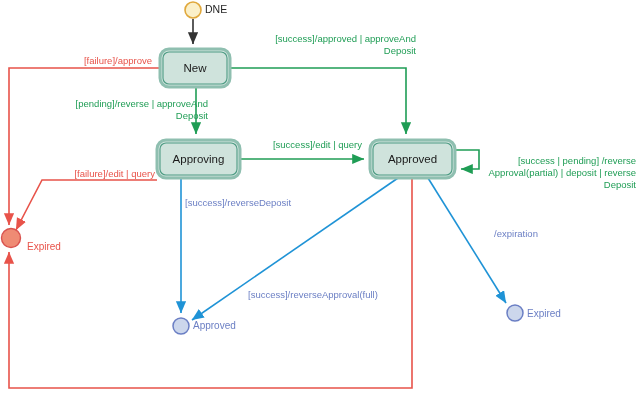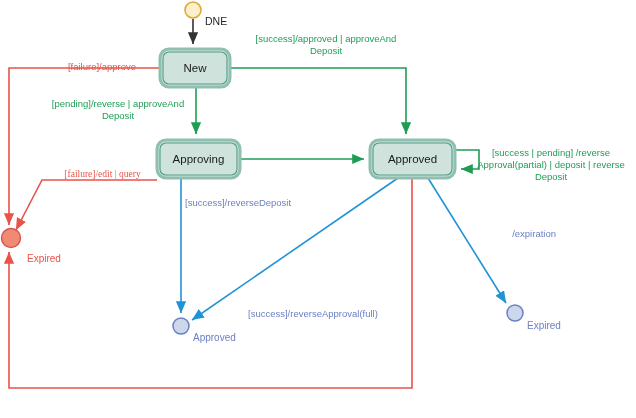--- a/index.html
+++ b/index.html
@@ -6,32 +6,31 @@
   body{
     font-family:"Liberation Sans", sans-serif;
     width:636px;height:418px;overflow:hidden;
   }
   #canvas{position:relative;width:636px;height:418px;background:#ffffff;}
   svg#diagram{position:absolute;left:0;top:0;width:636px;height:418px;}
   .lbl{
     position:absolute;
     font-size:9.5px;
     line-height:12px;
-    text-align:center;
+    text-align:right;
     white-space:pre-line;
     pointer-events:none;
   }
   .lbl.green{color:#1f9d55;}
   .lbl.red{color:#e8534a;}
   .lbl.blue{color:#6b7fc4;}
   .node-label{
     position:absolute;
     font-size:10px;
     color:#6b7fc4;
-    margin-top:12px;
   }
   .node-label.start{color:#262626;font-size:10.5px;}
   .node-label.failed{color:#e8534a;}
   .state-text{
     font-size:11.5px;
     fill:#1a1a1a;
     font-family:"Liberation Sans", sans-serif;
   }
 </style>
 </head>
@@ -111,29 +110,30 @@
   <div class="node-label" style="left:193px; top:320px;">Approved</div>
 
   <div class="node-label" style="left:527px; top:308px;">Expired</div>
 
   <div class="lbl green" style="left:236px; top:33px; width:180px;">[success]/approved | approveAnd
 Deposit</div>
 
   <div class="lbl green" style="left:28px; top:98px; width:180px;">[pending]/reverse | approveAnd
 Deposit</div>
 
-  <div class="lbl red" style="left:52px; top:55px; width:100px;margin-top:6px;">[failure]/approve</div>
+  <div class="lbl red" style="left:52px; top:55px; width:100px;">[failure]/approve</div>
 
+  <div class="lbl green" style="left:247px; top:139px; width:115px;">[success]/edit  | query</div>
 
-  <div class="lbl red" style="left:50px; top:168px; width:105px;font-family:Liberation Serif, serif;">[failure]/edit | query</div>
+  <div class="lbl red" style="left:50px; top:168px; width:105px;">[failure]/edit | query</div>
 
   <div class="lbl blue" style="left:185px; top:197px; width:135px; text-align:left;">[success]/reverseDeposit</div>
 
-  <div class="lbl green" style="left:466px; top:147px; width:170px;">[success | pending] /reverse
+  <div class="lbl green" style="left:466px; top:155px; width:170px;">[success | pending] /reverse
 Approval(partial) | deposit | reverse
 Deposit</div>
 
-  <div class="lbl blue" style="left:240px; top:308px; width:155px; text-align:left;padding-left:8px;">[success]/reverseApproval(full)</div>
+  <div class="lbl blue" style="left:240px; top:289px; width:155px; text-align:left;padding-left:8px;">[success]/reverseApproval(full)</div>
 
-  <div class="lbl blue" style="left:476px; top:228px; width:80px; text-align:right;">/expiration</div>
+  <div class="lbl blue" style="left:476px; top:228px; width:80px; text-align:center;">/expiration</div>
 
 
 </div>
 
 </body></html>

